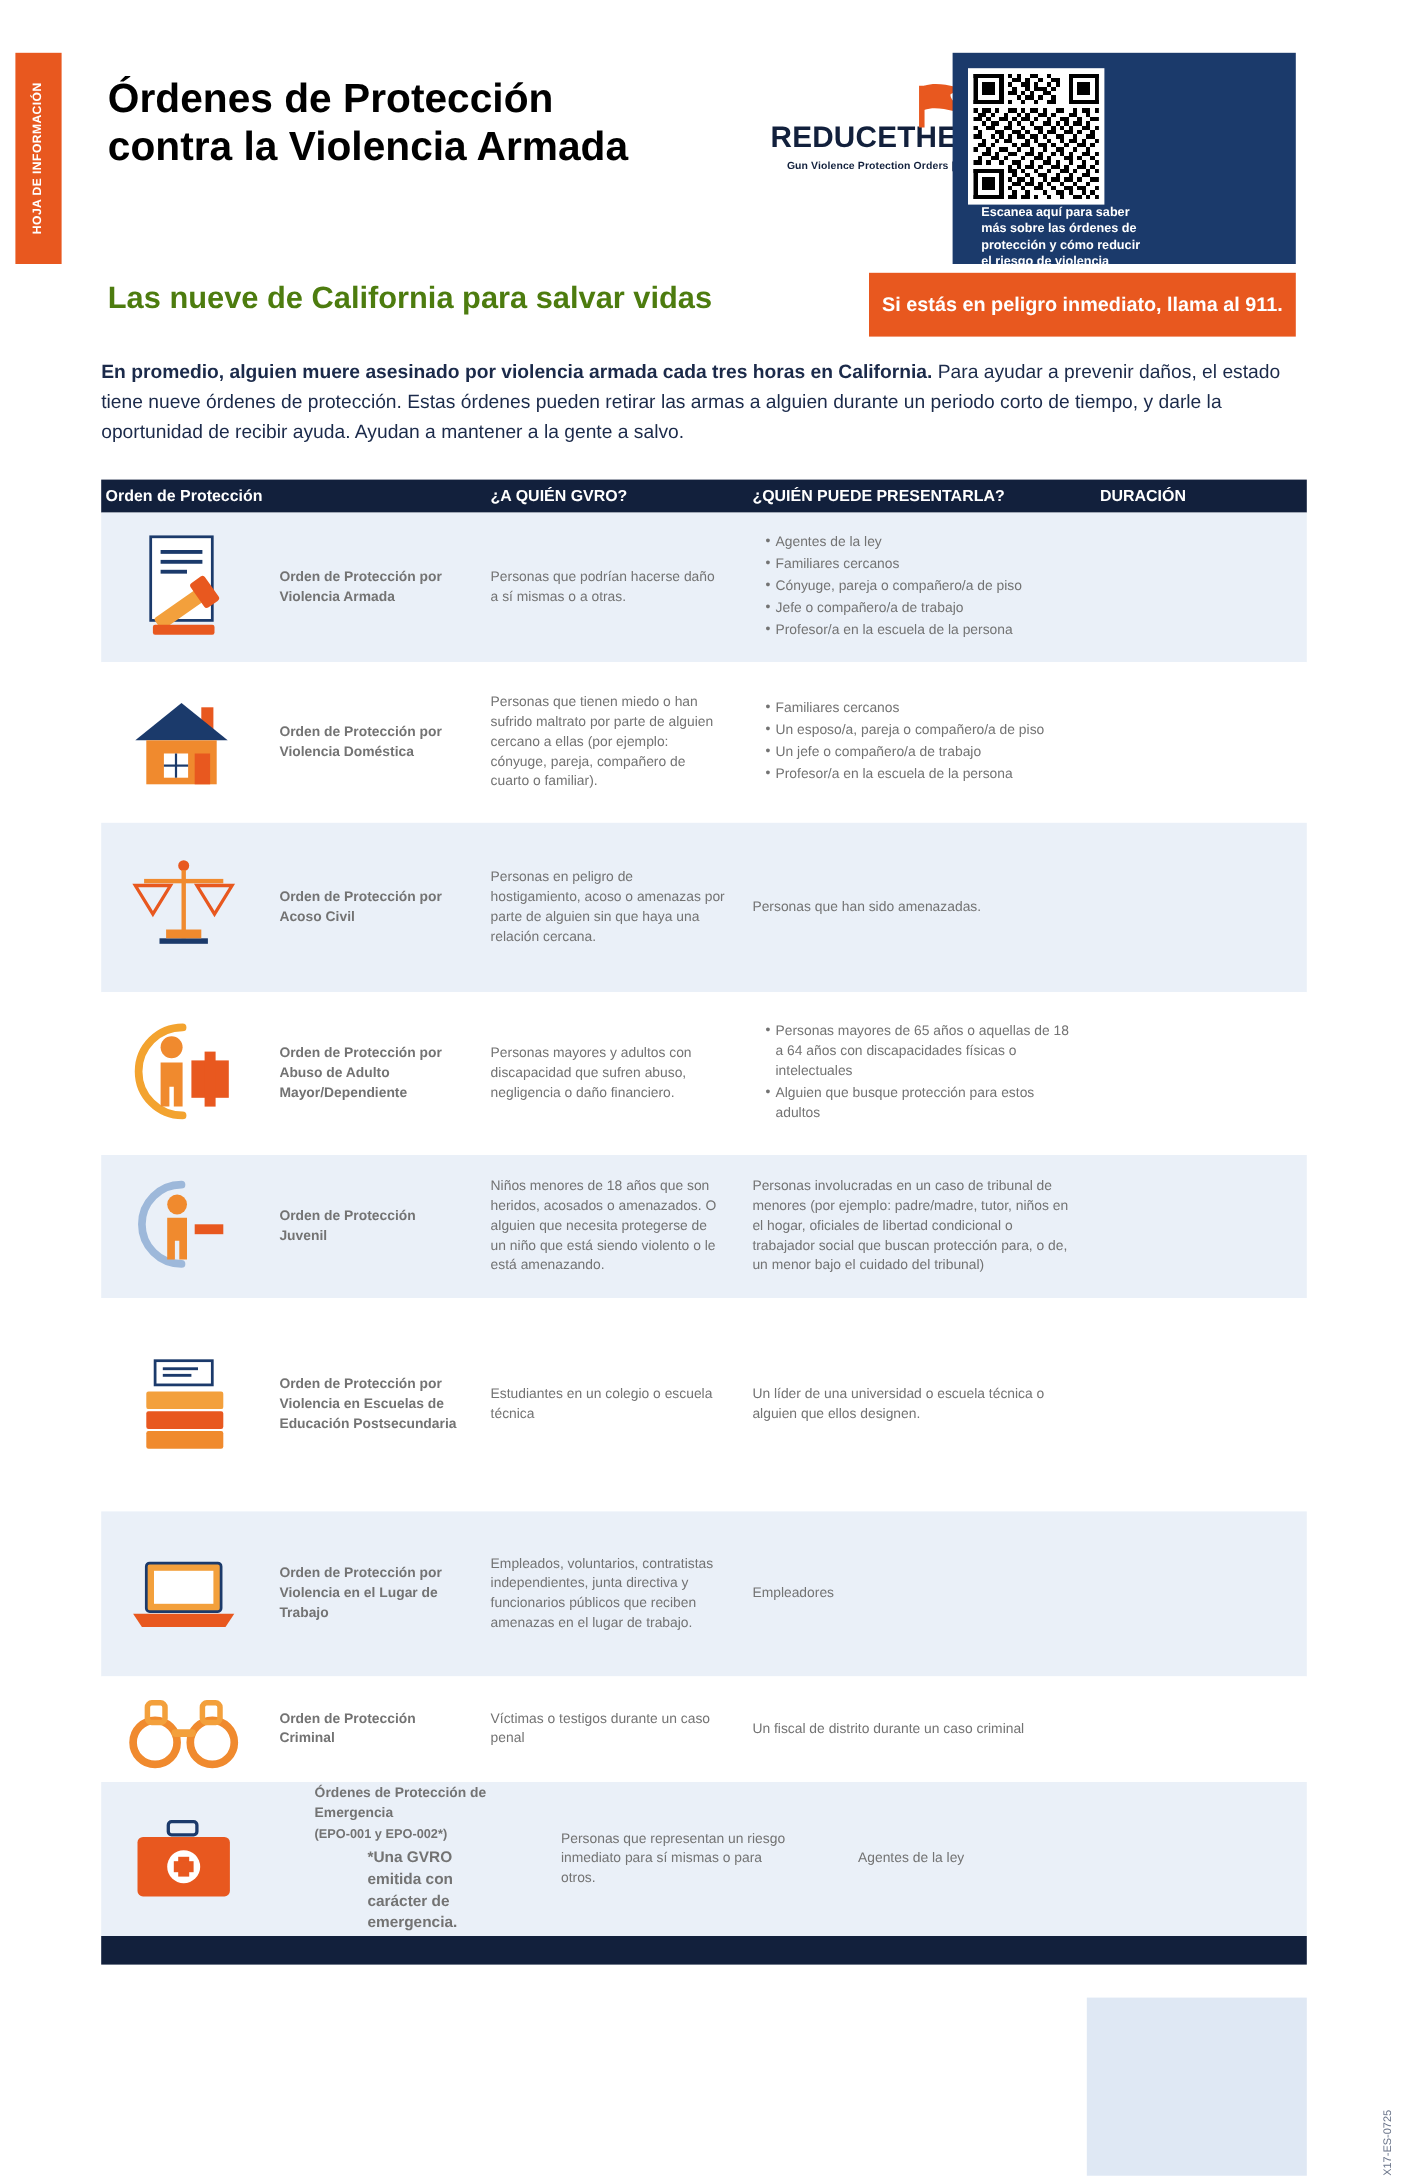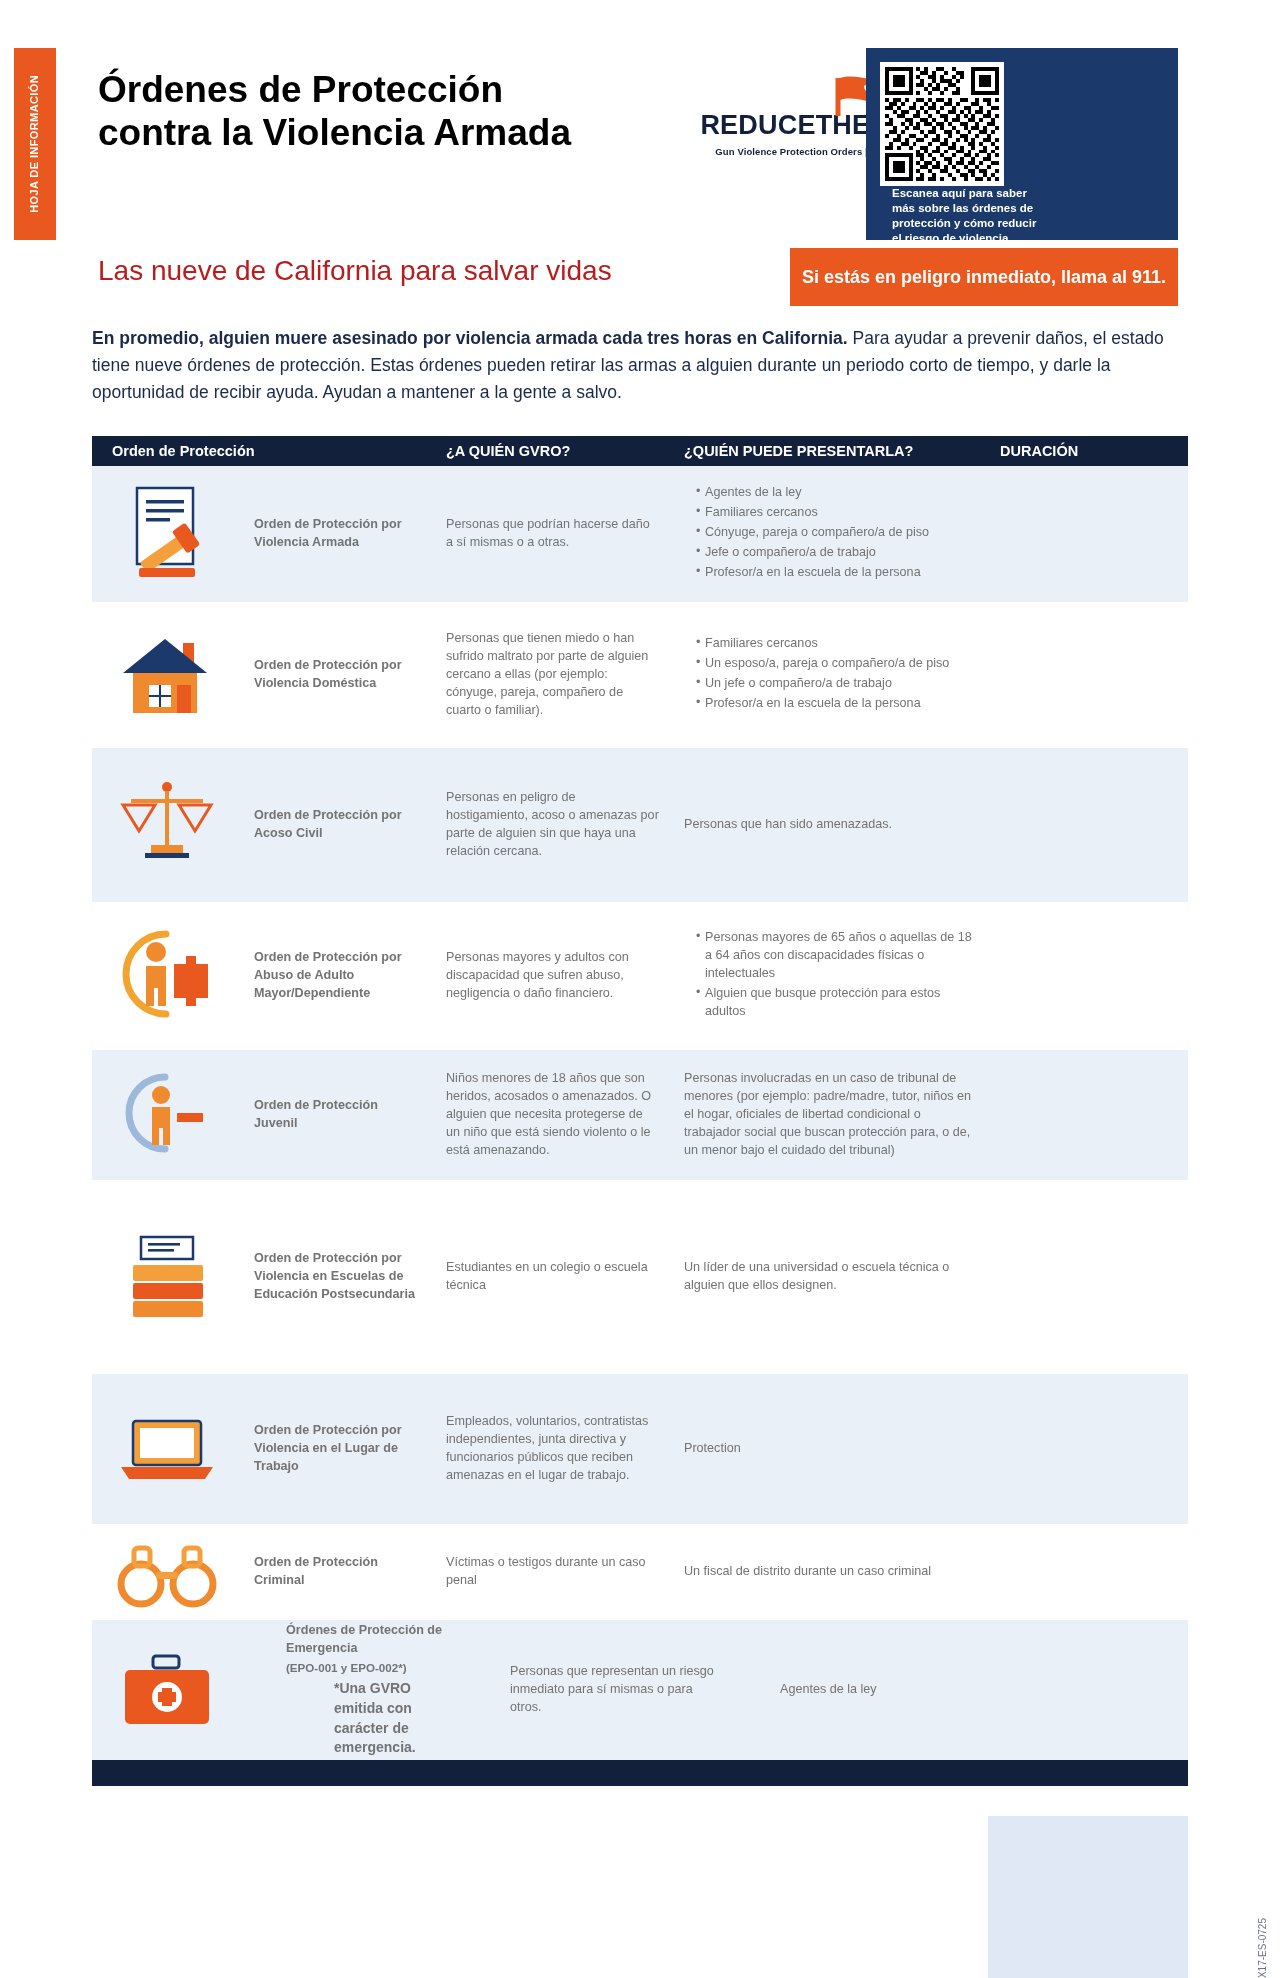--- a/index.html
+++ b/index.html
@@ -124,22 +124,22 @@
     font-weight: bold;
     letter-spacing: .2px;
   }
 
   
   .subhead {
     position: absolute;
     left: 98px;
     top: 255px;
     font-size: 28px;
-    font-weight: normal;
-    color: #b91c1c;
+    font-weight: bold;
+    color: #4d7c0f;
   }
   .alert-box {
     position: absolute;
     left: 790px;
     top: 248px;
     width: 388px;
     height: 58px;
     background: #e8581f;
     color: #ffffff;
     font-size: 18px;
@@ -175,21 +175,21 @@
     background: #12203c;
     color: #ffffff;
     height: 30px;
     align-items: center;
     font-size: 14.5px;
     font-weight: bold;
   }
   .c-who    { width: 238px; }
   .c-file   { width: 316px; }
   .c-dur    { width: 200px; }
-  .thead .c-icon-name { width: 342px; padding-left: 20px; }
+  .thead .c-icon-name { width: 342px; padding-left: 4px; }
   .thead .c-who  { padding-left: 12px; }
   .thead .c-file { padding-left: 12px; }
   .thead .c-dur  { padding-left: 12px; }
 
   .trow { display: flex; align-items: stretch; }
   .trow .cell {
     padding: 10px 12px;
     font-size: 12.6px;
     line-height: 1.42;
     color: #737373;
@@ -670,21 +670,21 @@
     <div class="trow bg-b" style="height:150px;">
       <div class="cell cell-icon">
         <svg width="112" height="92" viewBox="0 0 112 92">
           <rect x="22" y="18" width="68" height="44" rx="3" fill="#f3a03c" stroke="#1b3a6b" stroke-width="2.5"></rect>
           <rect x="29" y="25" width="54" height="30" fill="#ffffff"></rect>
           <path d="M10 64 h92 l-8 12 h-76z" fill="#e8581f"></path>
         </svg>
       </div>
       <div class="cell cell-name">Orden de Protección por Violencia en el Lugar de Trabajo</div>
       <div class="cell cell-who">Empleados, voluntarios, contratistas independientes, junta directiva y funcionarios públicos que reciben amenazas en el lugar de trabajo.</div>
-      <div class="cell cell-file">Protection</div>
+      <div class="cell cell-file">Empleadores</div>
     </div>
 
     <div class="trow bg-a" style="height:96px;">
       <div class="cell cell-icon">
         <svg width="118" height="80" viewBox="0 0 118 80">
           <circle cx="33" cy="52" r="20" fill="none" stroke="#f08a2e" stroke-width="7"></circle>
           <circle cx="85" cy="52" r="20" fill="none" stroke="#f08a2e" stroke-width="7"></circle>
           <rect x="26" y="16" width="16" height="18" rx="4" fill="none" stroke="#f3a03c" stroke-width="5"></rect>
           <rect x="76" y="16" width="16" height="18" rx="4" fill="none" stroke="#f3a03c" stroke-width="5"></rect>
           <rect x="48" y="40" width="22" height="7" rx="3" fill="#f3a03c"></rect>

